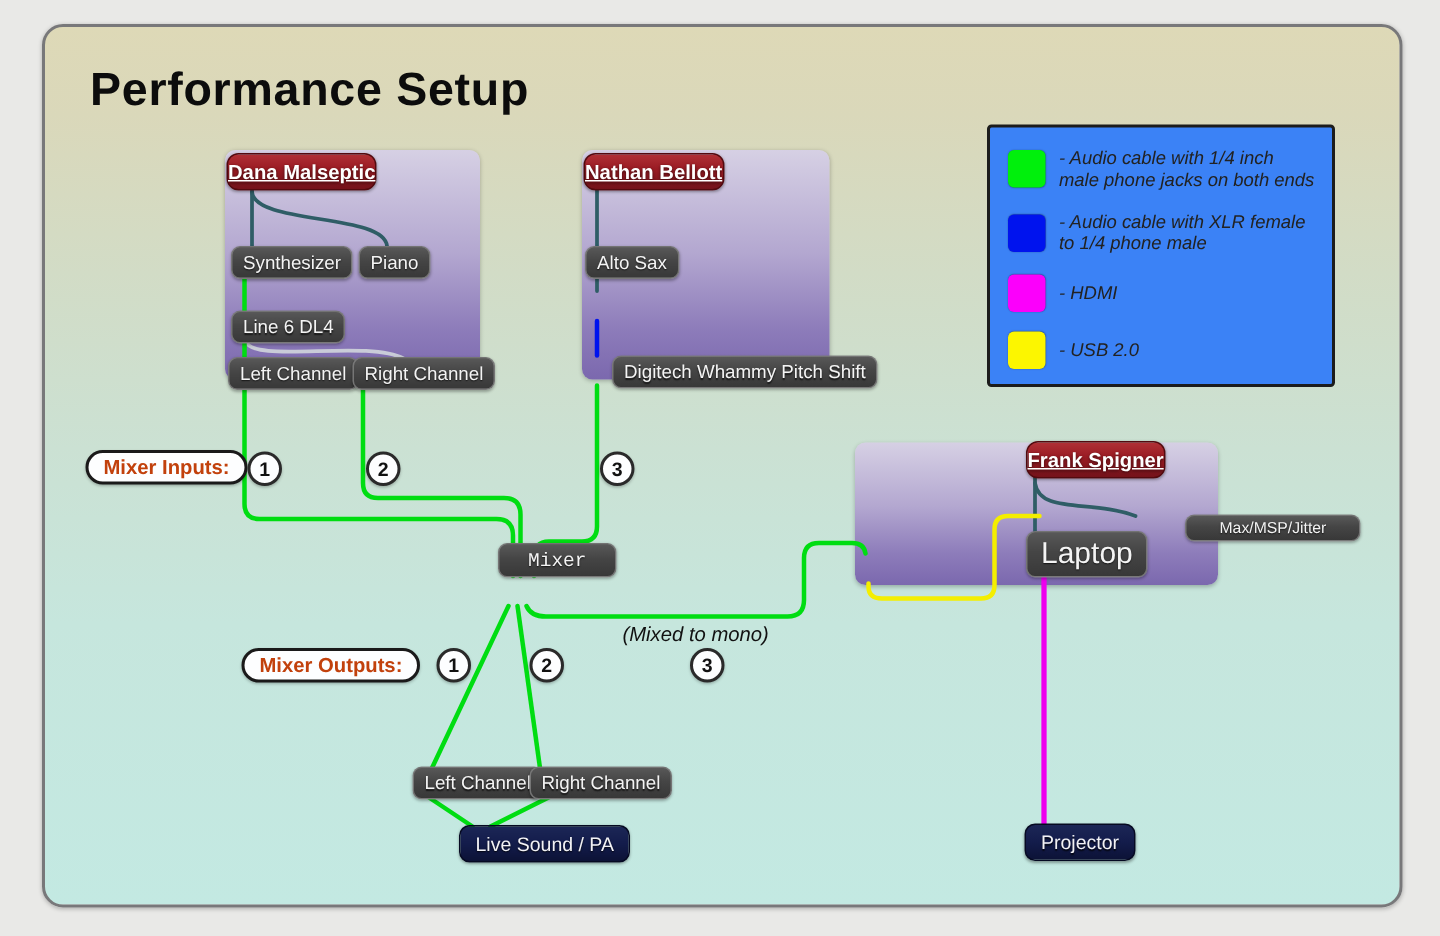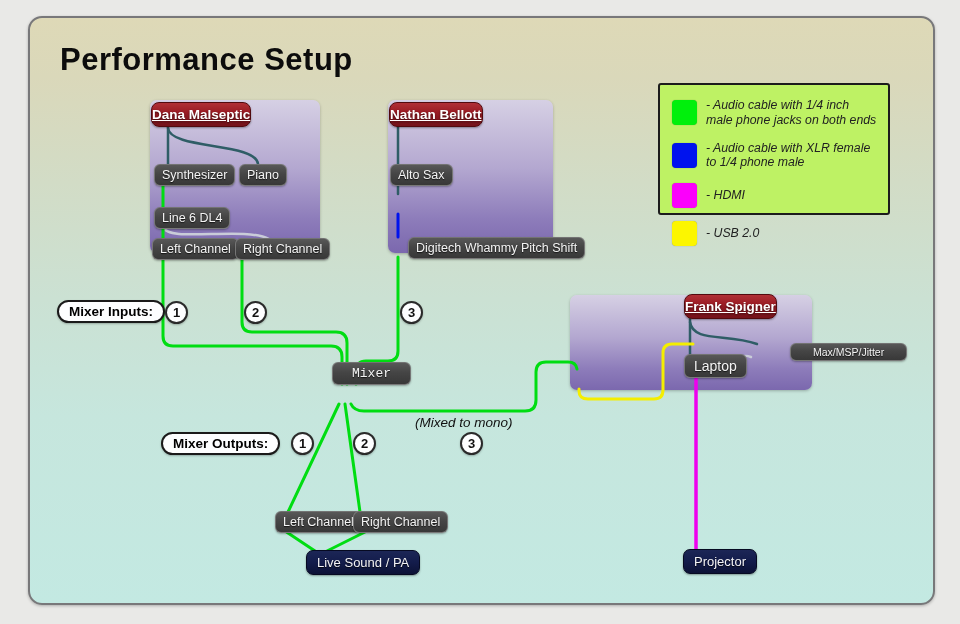--- a/index.html
+++ b/index.html
@@ -48,57 +48,57 @@
 
   .node{
     position:absolute;z-index:10;
     background:linear-gradient(180deg,#585858 0%,#454545 45%,#383838 100%);
     border:1px solid rgba(130,130,130,.8);border-radius:6px;
     color:#f4f4f4;font-size:12.5px;
     padding:3px 7px;white-space:nowrap;
     text-shadow:0 1px 1px rgba(0,0,0,.7);
     box-shadow:0 1px 2px rgba(0,0,0,.3);
   }
-  .node.big{font-size:14px;padding:3px 9px;}
+  .node.big{font-size:20px;padding:3px 9px;}
   .node.small{font-size:10.5px;padding:2px 22px;margin-left:46px;}
 
   .sink{
     position:absolute;z-index:10;
     background:linear-gradient(180deg,#1c2656 0%,#131c4b 50%,#0c1236 100%);
     border:1px solid #060a22;border-radius:7px;
     color:#f2f2f6;font-size:13px;padding:4px 10px;white-space:nowrap;
     text-shadow:0 1px 1px rgba(0,0,0,.8);
     box-shadow:0 1px 2px rgba(0,0,0,.35);
   }
 
   .pill{
     position:absolute;z-index:10;
     background:#fdfeff;border:2px solid #1a1a1a;border-radius:13px;
-    font-size:13.5px;font-weight:bold;color:#000000;
+    font-size:13.5px;font-weight:bold;color:#c2410c;
     padding:2px 10px;white-space:nowrap;
     box-shadow:0 1px 2px rgba(0,0,0,.25);
   }
 
   .numcircle{
     position:absolute;z-index:10;width:23px;height:23px;
     background:#fdfeff;border:2px solid #2a2a2a;border-radius:50%;
     box-sizing:border-box;
     font-size:13px;font-weight:bold;color:#111;
     display:flex;align-items:center;justify-content:center;
     box-shadow:0 1px 2px rgba(0,0,0,.25);
   }
 
   .mono-note{
     position:absolute;z-index:10;left:415px;top:415px;width:130px;
     text-align:left;font-size:13.5px;font-style:italic;color:#111;
   }
 
   .legend{
-    position:absolute;z-index:10;left:658px;top:83px;width:232px;height:132px;
-    background:#bef264;border:2px solid #1c1c1c;border-radius:3px;
+    position:absolute;z-index:10;left:658px;top:83px;width:232px;height:175px;
+    background:#3b82f6;border:2px solid #1c1c1c;border-radius:3px;
     box-sizing:border-box;padding:13px 10px 10px 12px;
     display:flex;flex-direction:column;gap:13px;
   }
   .legend-row{display:flex;align-items:center;}
   .legend-swatch{
     width:25px;height:25px;border-radius:4px;flex:0 0 25px;margin-right:9px;
     box-shadow:0 0 1px rgba(0,0,0,.4);
   }
   .legend-label{
     font-size:12.3px;font-style:italic;color:#222;line-height:1.2;

